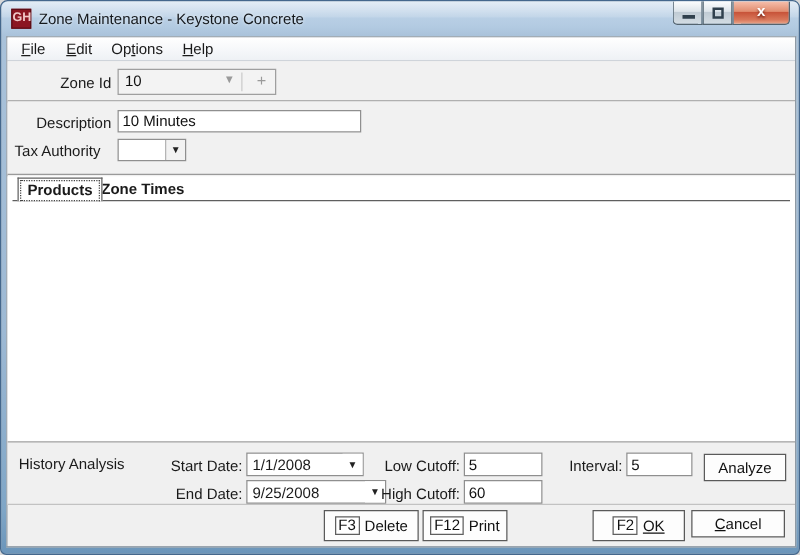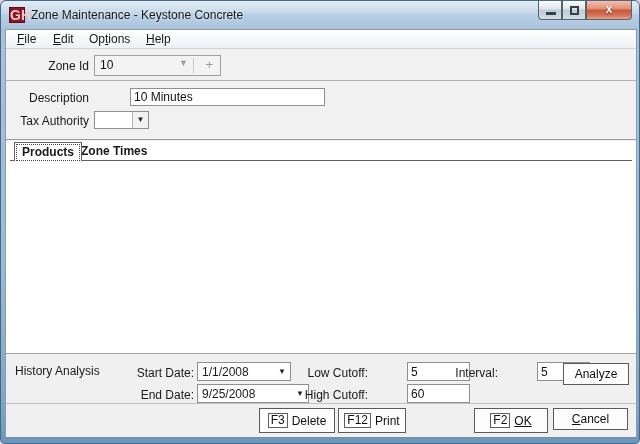--- a/index.html
+++ b/index.html
@@ -12,21 +12,21 @@
     border:1px solid #44678c;
     border-radius:6px 6px 5px 5px;
   }
 
   
   .titlebar { position:absolute; left:0; top:0; width:640px; height:28px; }
   .titlebar-sheen { position:absolute; left:0; top:0; width:640px; height:13px;
     background:linear-gradient(180deg,rgba(255,255,255,.55),rgba(255,255,255,.12)); border-radius:6px 6px 0 0; }
   .app-icon { position:absolute; left:8px; top:6px; width:16px; height:16px;
     background:#8c1622; border:1px solid #5e0d16; color:#f2c9c9;
-    font-size:14px; font-weight:bold; text-align:right; line-height:14px; letter-spacing:0; }
+    font-size:10px; font-weight:bold; text-align:right; line-height:14px; letter-spacing:0; }
   .title-text { position:absolute; left:30px; top:7px; font-size:12px; color:#14181c; text-shadow:0 0 3px rgba(255,255,255,.8); }
 
   .winbtn { position:absolute; top:0; height:19px; border:1px solid #54646f; border-top:none;
     background:linear-gradient(180deg,#fdfefe 0%,#dde4ea 45%,#c0cbd4 50%,#d3dce3 100%); }
   .winbtn-min { left:537px; width:24px; border-radius:0 0 0 4px; }
   .winbtn-max { left:561px; width:24px; }
   .winbtn-close { left:585px; width:46px; border-radius:0 0 4px 0;
     background:linear-gradient(180deg,#f6c0ad 0%,#e18d70 45%,#c8543a 50%,#d8775a 82%,#e9a489 100%);
     color:#fff; font-size:12px; font-weight:bold; text-align:center; line-height:17px;
     text-shadow:0 1px 2px rgba(80,10,0,.7); }
@@ -47,21 +47,21 @@
 
   .lbl { position:absolute; height:16px; line-height:16px; text-align:right; white-space:nowrap; }
 
   .combo-disabled { position:absolute; left:93px; top:54px; width:127px; height:21px;
     background:#f3f3f3; border:1px solid #9f9f9f; }
   .combo-disabled .val { position:absolute; left:5px; top:2px; color:#111; }
   .combo-disabled .arr { position:absolute; right:32px; top:2px; color:#9a9a9a; font-size:9px; }
   .combo-disabled .sep { position:absolute; right:26px; top:2px; bottom:2px; width:1px; background:#cccccc; }
   .combo-disabled .plus { position:absolute; right:7px; top:1px; color:#9a9a9a; font-size:13px; }
 
-  .txt-input { position:absolute; border:1px solid #8f8f8f; background:#ffffff; font-family:"Liberation Sans",sans-serif; font-size:12px; padding:0 3px; color:#111; outline:none;margin-left:36px; }
+  .txt-input { position:absolute; border:1px solid #8f8f8f; background:#ffffff; font-family:"Liberation Sans",sans-serif; font-size:12px; padding:0 3px; color:#111; outline:none; }
 
   .combo { position:absolute; background:#fff; border:1px solid #8f8f8f; }
   .combo .cval { position:absolute; left:4px; top:1px; line-height:16px; }
   .combo .cbtn { position:absolute; right:0; top:0; bottom:0; width:16px; background:#f2f2f2; border-left:1px solid #b5b5b5;
     text-align:center; color:#222; font-size:8px; line-height:16px; }
   .combo-flat .cbtn { background:#fff; border-left:none; }
 
   
   .tab-line { position:absolute; left:9px; top:159px; width:622px; height:1px; background:#5f5f5f; }
   .tab { position:absolute; top:141px; height:19px; font-weight:bold; line-height:18px; padding:0 7px; white-space:nowrap; }
@@ -122,21 +122,21 @@
   <div class="combo-disabled">
     <span class="val">10</span>
     <span class="arr">▼</span>
     <span class="sep"></span>
     <span class="plus">+</span>
   </div>
 
   <div class="strip-desc"></div>
   <div class="lbl" style="left:10px; top:89px; width:78px;">Description</div>
   <input class="txt-input" style="left: 93px; top: 87px; width: 195px; height: 18px;" value="10 Minutes">
-  <div class="lbl" style="left:2px; top:112px; width:86px;">Tax Authority</div>
+  <div class="lbl" style="left:2px; top:112px; width:86px;text-align:center;">Tax Authority</div>
   <div class="combo" style="left:93px; top:110px; width:55px; height:18px;">
     <span class="cval"></span>
     <span class="cbtn">▼</span>
   </div>
 
   <div class="area-white"></div>
   <div class="tab-line"></div>
   <div class="tab tab-active">
     <span>Products</span>
     <span class="focus"></span>

